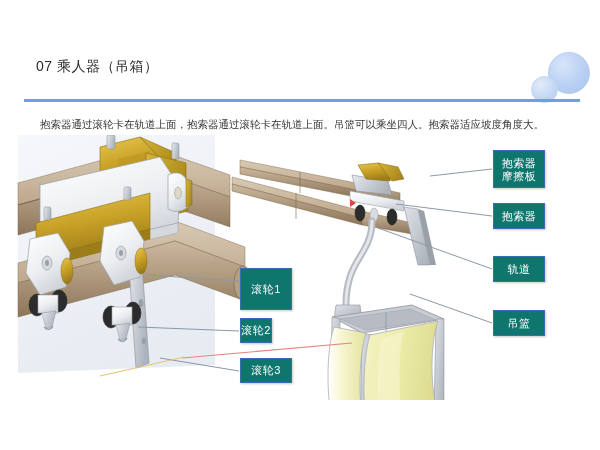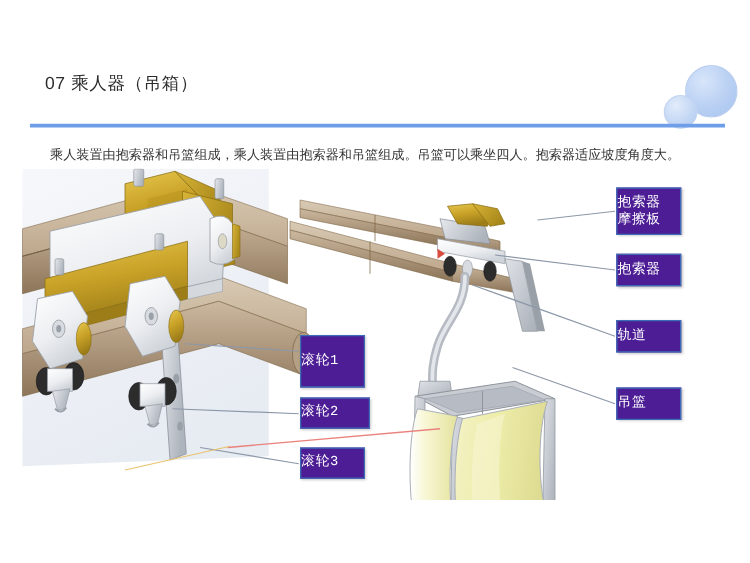--- a/index.html
+++ b/index.html
@@ -81,56 +81,56 @@
     top: 135px;
     width: 600px;
     height: 265px;
   }
   #illustration svg { display: block; }
 
   
   .callout {
     position: absolute;
     box-sizing: border-box;
-    background: #4c1d95;
+    background: #0f766e;
     border: 1px solid #3b6cb5;
     color: #ffffff;
     font-size: 11px;
     line-height: 1.15;
     text-align: center;
     display: flex;
     align-items: center;
+    justify-content: center;
     letter-spacing: 0.5px;
     box-shadow: 1px 1px 2px rgba(0,0,0,0.22);
-    font-family: Liberation Mono, monospace;
   }
   .callout-2line { padding-top: 1px; }
 
   #lbl-roller1 { left: 240px; top: 268px; width: 52px; height: 42px; }
-  #lbl-roller2 { left: 240px; top: 318px; width: 56px; height: 25px; }
+  #lbl-roller2 { left: 240px; top: 318px; width: 32px; height: 25px; }
   #lbl-roller3 { left: 240px; top: 358px; width: 52px; height: 25px; }
 
   #lbl-friction { left: 493px; top: 150px; width: 52px; height: 38px; }
   #lbl-grip     { left: 493px; top: 203px; width: 52px; height: 26px; }
   #lbl-track    { left: 493px; top: 256px; width: 52px; height: 26px; }
   #lbl-cabin    { left: 493px; top: 310px; width: 52px; height: 26px; }
 </style>
 </head>
 <body>
 
 <div id="slide">
 
   <div class="deco-circle" id="deco-big"></div>
   <div class="deco-circle" id="deco-small"></div>
 
   <div id="page-title">07 乘人器（吊箱）</div>
 
   <div id="title-divider"></div>
 
-  <div id="body-text">乘人装置由抱索器和吊篮组成，乘人装置由抱索器和吊篮组成。吊篮可以乘坐四人。抱索器适应坡度角度大。</div>
+  <div id="body-text">抱索器通过滚轮卡在轨道上面，抱索器通过滚轮卡在轨道上面。吊篮可以乘坐四人。抱索器适应坡度角度大。</div>
 
   <div id="illustration">
     <svg width="600" height="265" viewBox="0 0 600 265" xmlns="http://www.w3.org/2000/svg">
       <defs>
         <linearGradient id="gBackdrop" x1="0" y1="0" x2="0.4" y2="1">
           <stop offset="0%" stop-color="#f4f6fa"></stop>
           <stop offset="100%" stop-color="#e3e8f0"></stop>
         </linearGradient>
         <linearGradient id="gRail" x1="0" y1="0" x2="0" y2="1">
           <stop offset="0%" stop-color="#cbb89e"></stop>

